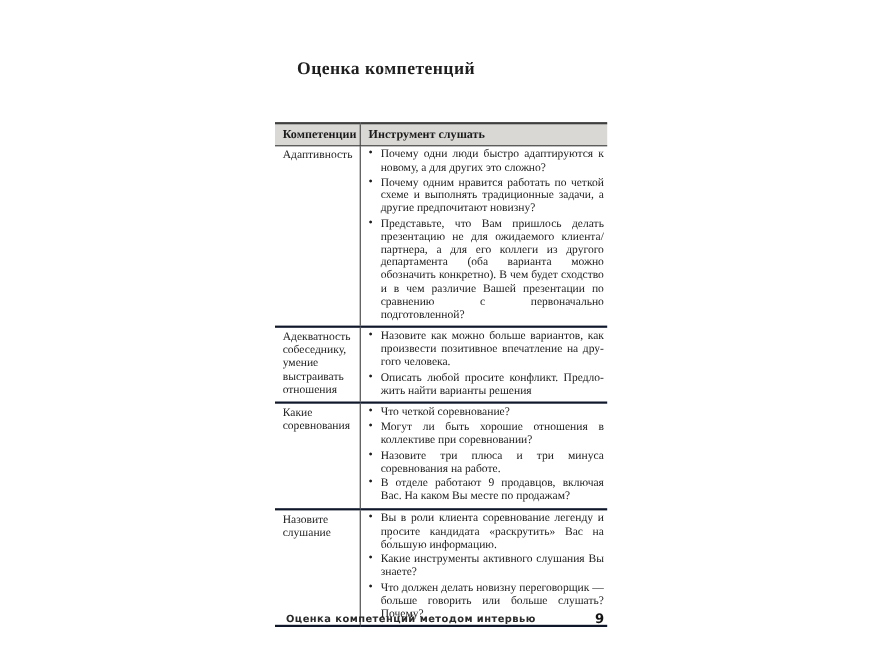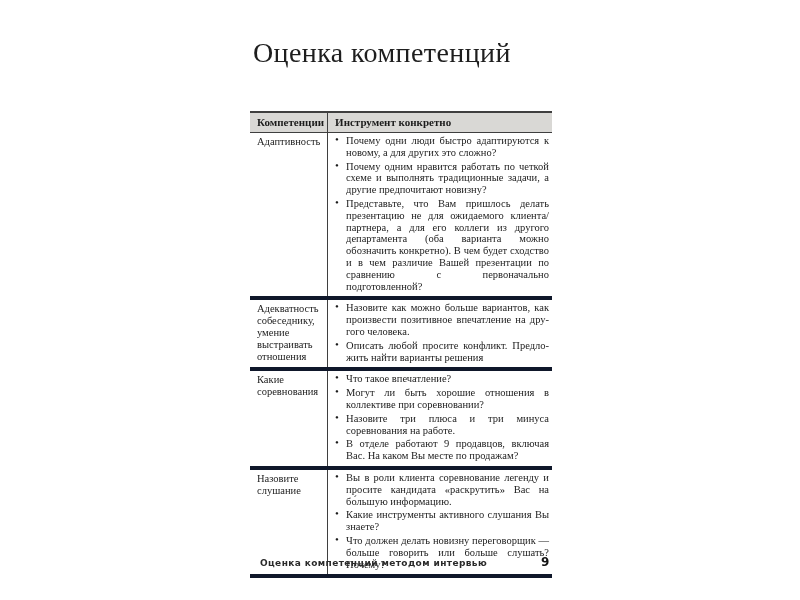--- a/index.html
+++ b/index.html
@@ -7,23 +7,23 @@
     margin: 0; padding: 0;
     width: 800px; height: 600px;
     background: #ffffff;
     font-family: "Liberation Serif", serif;
     overflow: hidden;
     position: relative;
   }
   .page-title {
     position: absolute;
     left: 253px; top: 37px;
-    margin: 0;
-    font-size: 28px;
-    font-weight: 400;
+    margin: 17px;
+    font-size: 16px;
+    font-weight: 700;
     letter-spacing: 0.4px;
     color: #1e1e1e;
   }
   .doc-table {
     position: absolute;
     left: 250px; top: 111px;
     width: 302px;
     border-collapse: collapse;
     color: #1c1c1c;
   }
@@ -36,21 +36,21 @@
     font-weight: bold;
     text-align: left;
     padding: 3px 3px 3px 7px;
   }
   .doc-table th.col-competency,
   .doc-table td.competency-cell {
     border-right: 1px solid #3f3f3f;
     width: 77px;
   }
   .doc-table td {
-    border-bottom: 4px solid #0f172a;
+    border-bottom: 2px solid #0f172a;
     vertical-align: top;
     font-size: 10.5px;
     line-height: 11.8px;
   }
   .doc-table td.competency-cell {
     padding: 3px 3px 4px 7px;
   }
   .doc-table td.questions-cell {
     padding: 2px 3px 4px 6px;
   }
@@ -91,21 +91,21 @@
 </style>
 </head>
 <body>
 
 <h1 class="page-title">Оценка компетенций</h1>
 
 <table class="doc-table">
   <thead>
     <tr>
       <th class="col-competency">Компетенции</th>
-      <th class="col-instrument">Инструмент конкретно</th>
+      <th class="col-instrument">Инструмент слушать</th>
     </tr>
   </thead>
   <tbody id="table-body">
       <tr>
         <td class="competency-cell">Адаптивность</td>
         <td class="questions-cell">
           <ul class="question-list">
             <li class="question-item"><span class="bullet">•</span><span>Почему одни люди быстро адаптируются к новому, а для других это сложно?</span></li>
             <li class="question-item"><span class="bullet">•</span><span>Почему одним нравится работать по четкой схеме и выполнять традиционные задачи, а другие предпочитают новизну?</span></li>
             <li class="question-item"><span class="bullet">•</span><span>Представьте, что Вам пришлось делать презен­тацию не для ожидаемого клиента/партнера, а для его коллеги из другого департамента (оба варианта можно обозначить конкретно). В чем будет сходство и в чем различие Вашей презентации по сравнению с первоначально подготовленной?</span></li>
@@ -118,21 +118,21 @@
           <ul class="question-list">
             <li class="question-item"><span class="bullet">•</span><span>Назовите как можно больше вариантов, как произвести позитивное впечатление на дру­гого человека.</span></li>
             <li class="question-item"><span class="bullet">•</span><span>Описать любой просите конфликт. Предло­жить найти варианты решения</span></li>
           </ul>
         </td>
       </tr>
       <tr>
         <td class="competency-cell">Какие соревнования</td>
         <td class="questions-cell">
           <ul class="question-list">
-            <li class="question-item"><span class="bullet">•</span><span>Что такое впечатление?</span></li>
+            <li class="question-item"><span class="bullet">•</span><span>Что четкой соревнование?</span></li>
             <li class="question-item"><span class="bullet">•</span><span>Могут ли быть хорошие отношения в коллек­тиве при соревновании?</span></li>
             <li class="question-item"><span class="bullet">•</span><span>Назовите три плюса и три минуса соревнова­ния на работе.</span></li>
             <li class="question-item"><span class="bullet">•</span><span>В отделе работают 9 продавцов, включая Вас. На каком Вы месте по продажам?</span></li>
           </ul>
         </td>
       </tr>
       <tr>
         <td class="competency-cell">Назовите слушание</td>
         <td class="questions-cell">
           <ul class="question-list">

